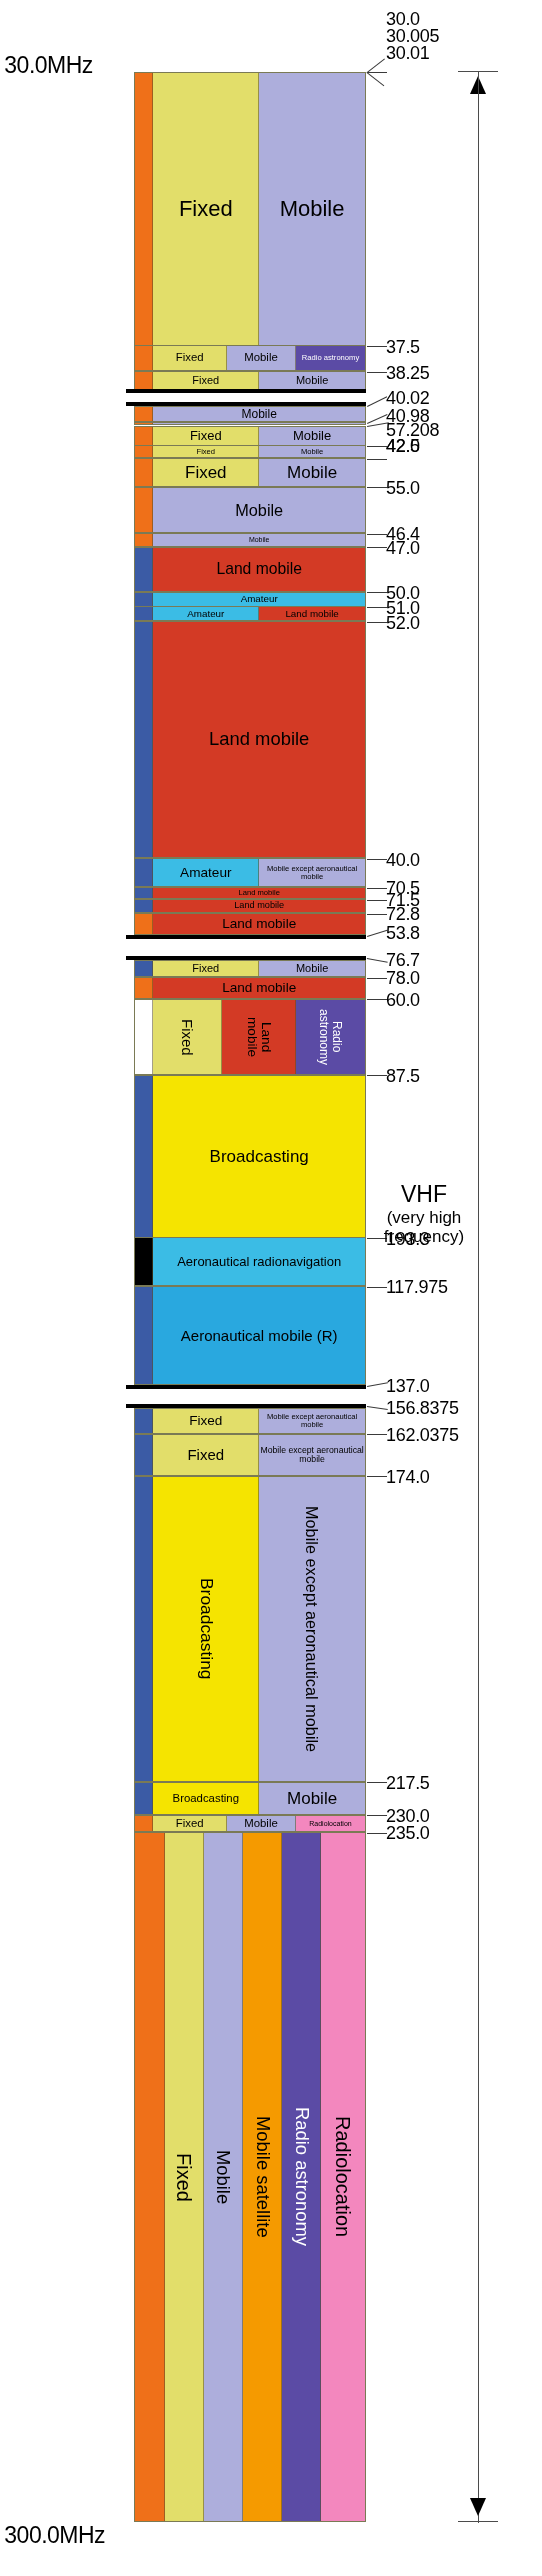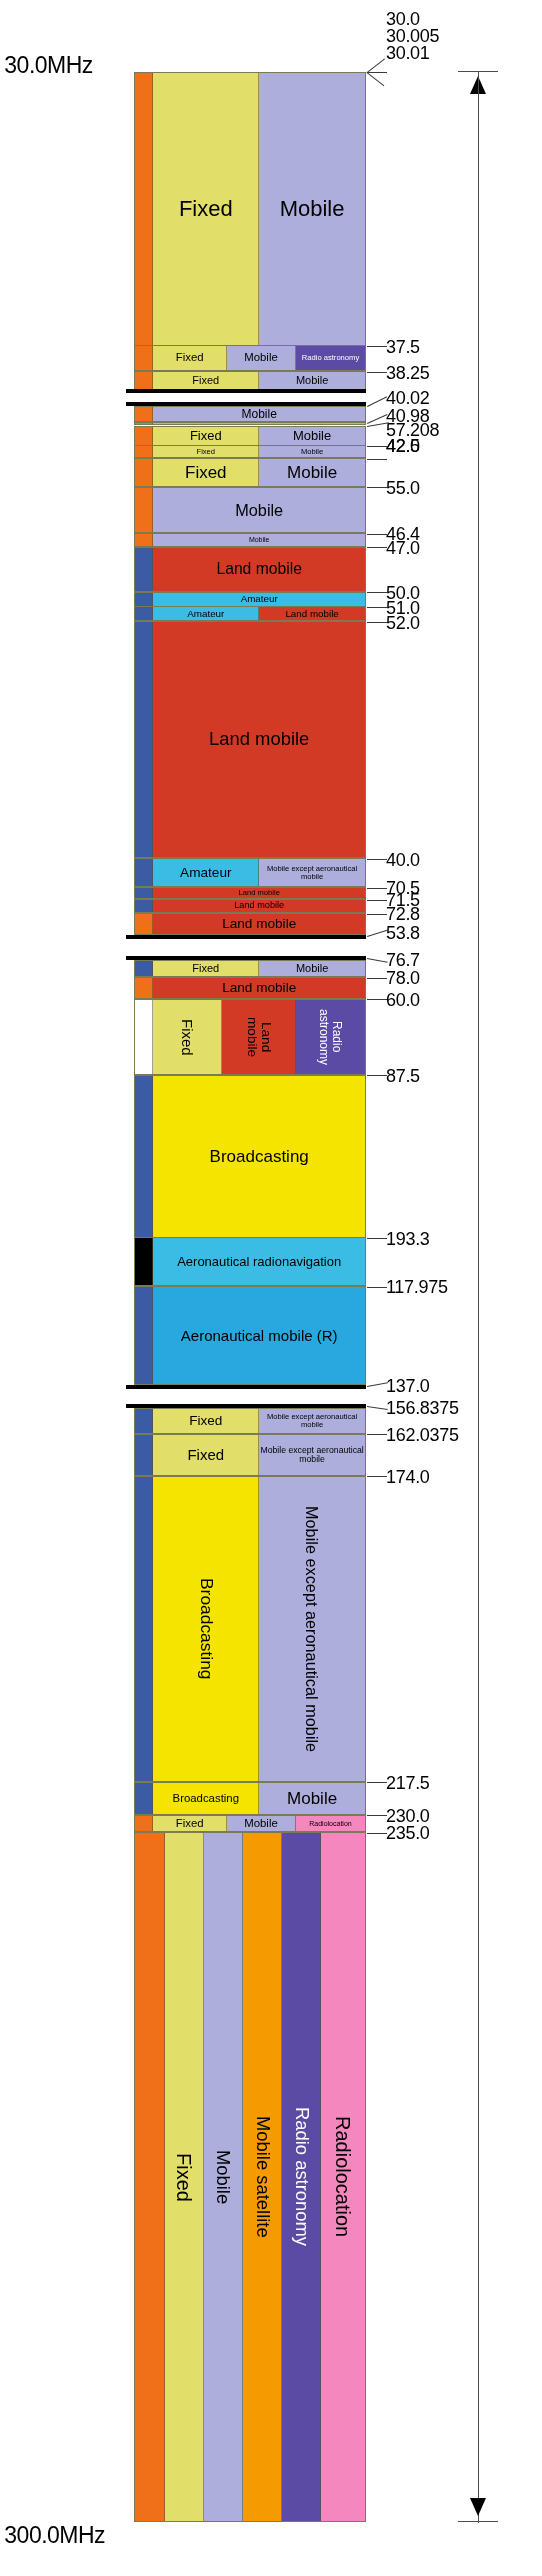--- a/index.html
+++ b/index.html
@@ -383,15 +383,19 @@
   <div class="tick" style="left:386px;top:1806px">230.0</div>
   <div class="leader" style="left:367px;top:1833px;width:19.5px"></div>
   <div class="tick" style="left:386px;top:1823px">235.0</div>
 
   <div id="bracket-cap-top"></div>
   <div id="arrow-up"></div>
   <div id="bracket-line"></div>
   <div id="arrow-down"></div>
   <div id="bracket-cap-bottom"></div>
 
+  <div id="vhf-block">
+    <span id="vhf-abbr">VHF</span>
+    <span id="vhf-full">(very high frequency)</span>
+  </div>
 
 </div>
 
 
 </body></html>

